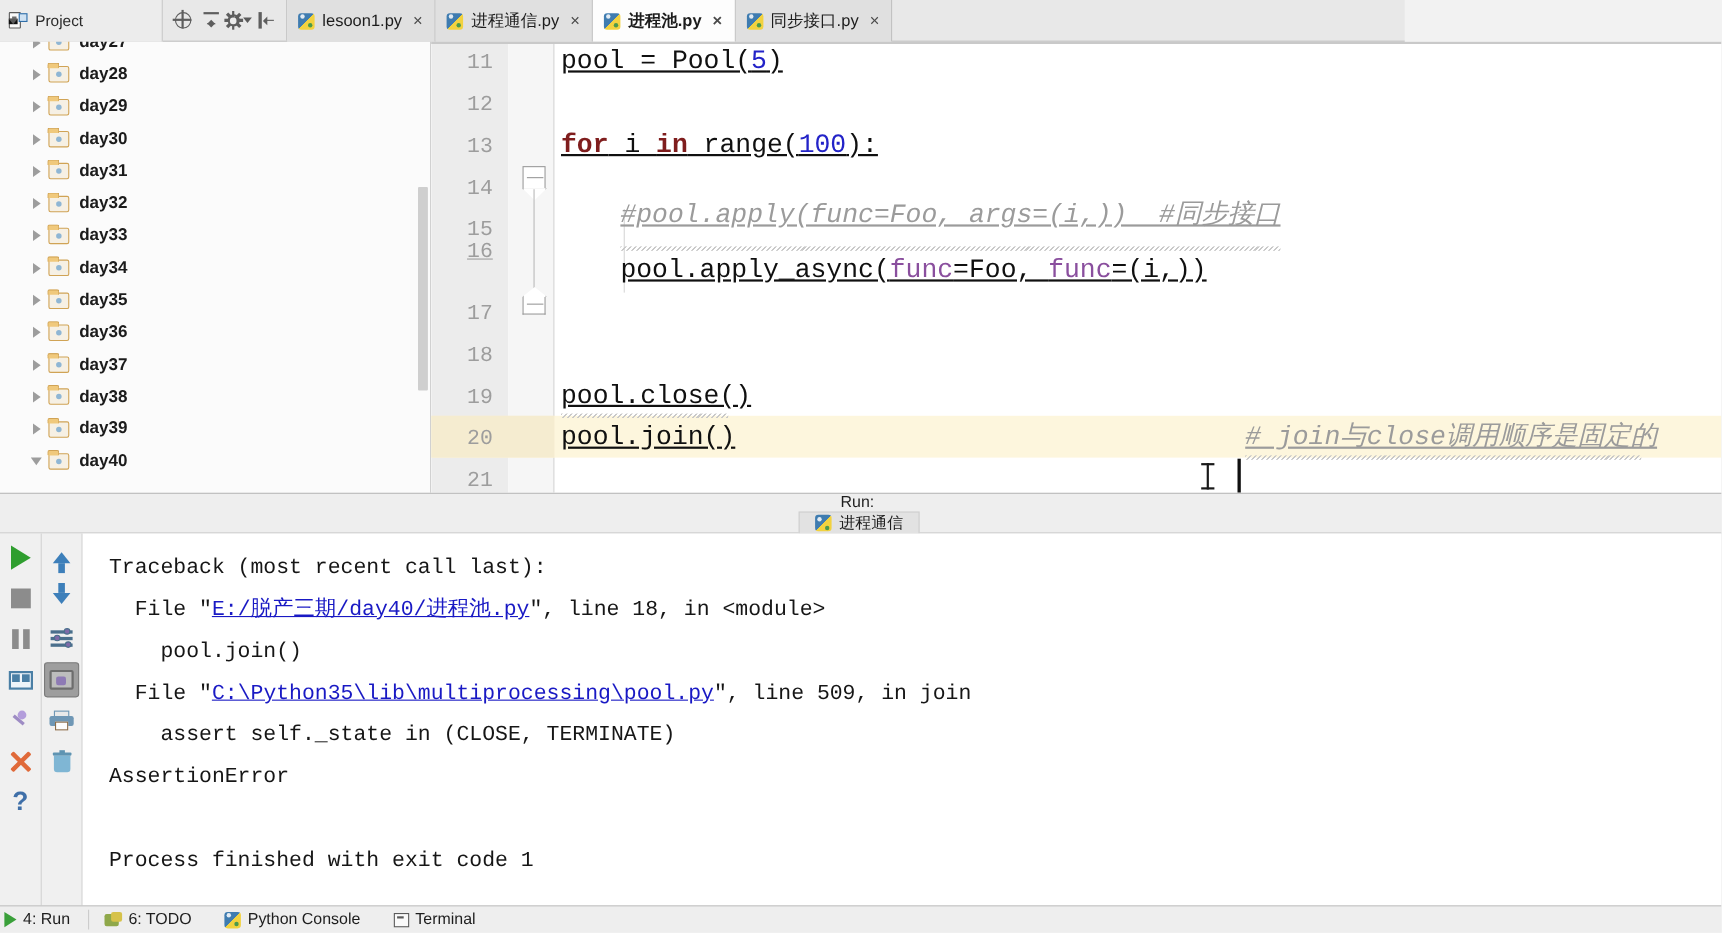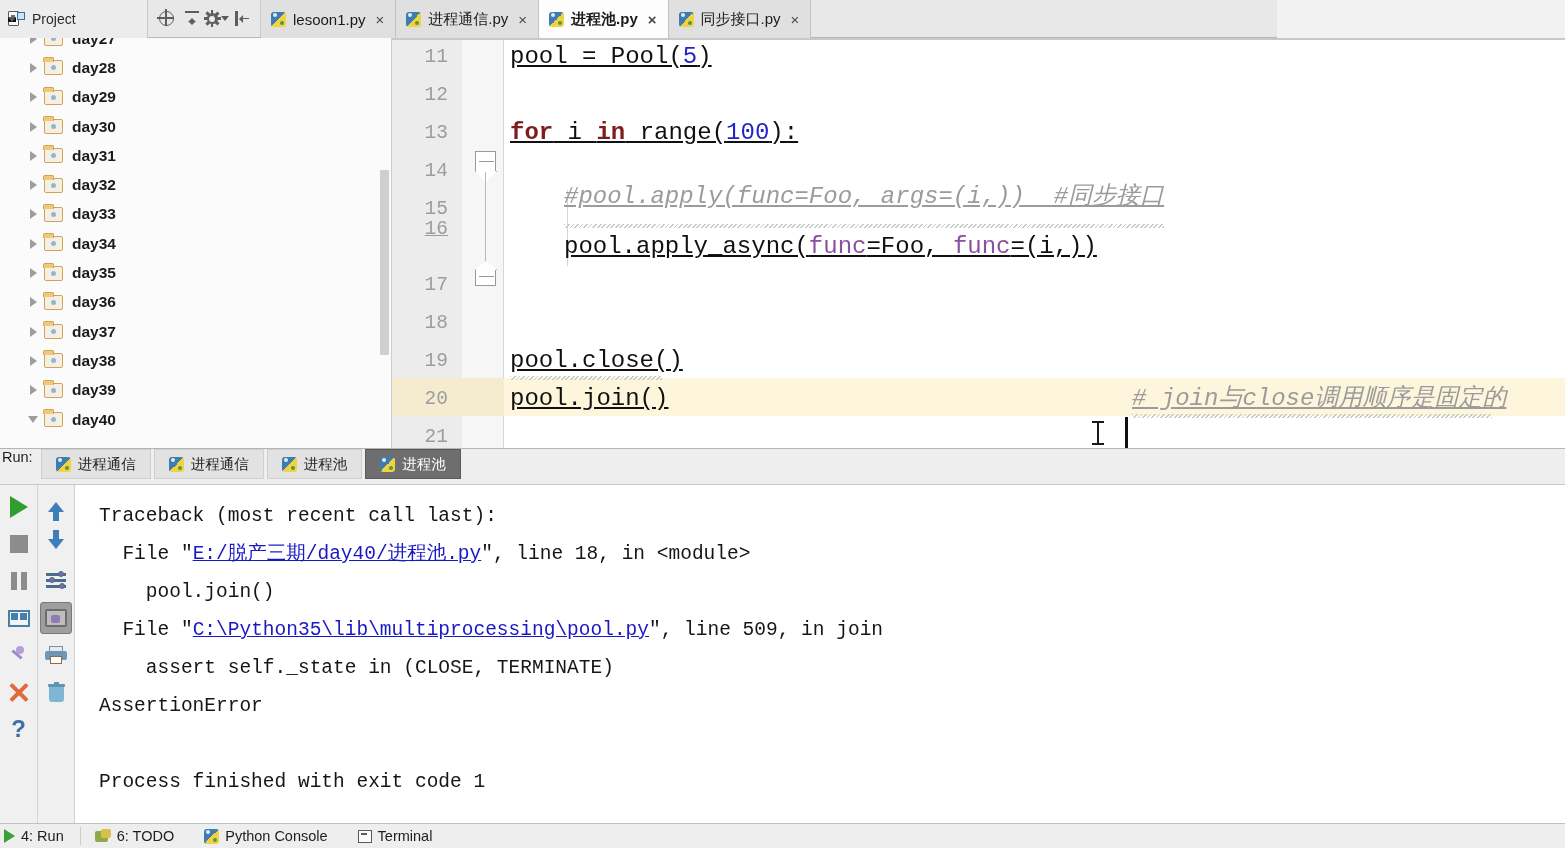--- a/index.html
+++ b/index.html
@@ -194,22 +194,23 @@
   .ibeam:before{content:"";position:absolute;left:5px;top:0;width:2px;height:24px;background:#1a1a1a;}
   .ibeam:after{content:"";position:absolute;left:0;top:0;width:12px;height:2px;background:#1a1a1a;box-shadow:0 22px 0 #1a1a1a;}
 
   
   .run-panel{
     position:absolute; left:0; top:448px; width:1565px; height:375px;
     background:#f0f0f0; border-top:1px solid #b5b5b5;
   }
   .run-header{
     position:absolute; left:0; top:0; width:1565px; height:36px;
-    background:#eeeeee; display:flex; 
+    background:#eeeeee; display:flex; align-items:center;
     border-bottom:1px solid #c8c8c8;
+    flex-direction:column;
   }
   .run-label{ font-size:14.5px; color:#1d1d1d; padding:0 8px 0 2px; }
   .rtab{
     display:flex;align-items:center;gap:7px;
     height:30px; padding:0 14px; margin-right:3px;
     background:#e2e2e2; border:1px solid #cfcfcf;
     font-size:14.5px; color:#1f1f1f; cursor:default;
   }
   .rtab.active{ background:#6e6e6e; border-color:#5a5a5a; color:#ffffff; }
   .run-side{

